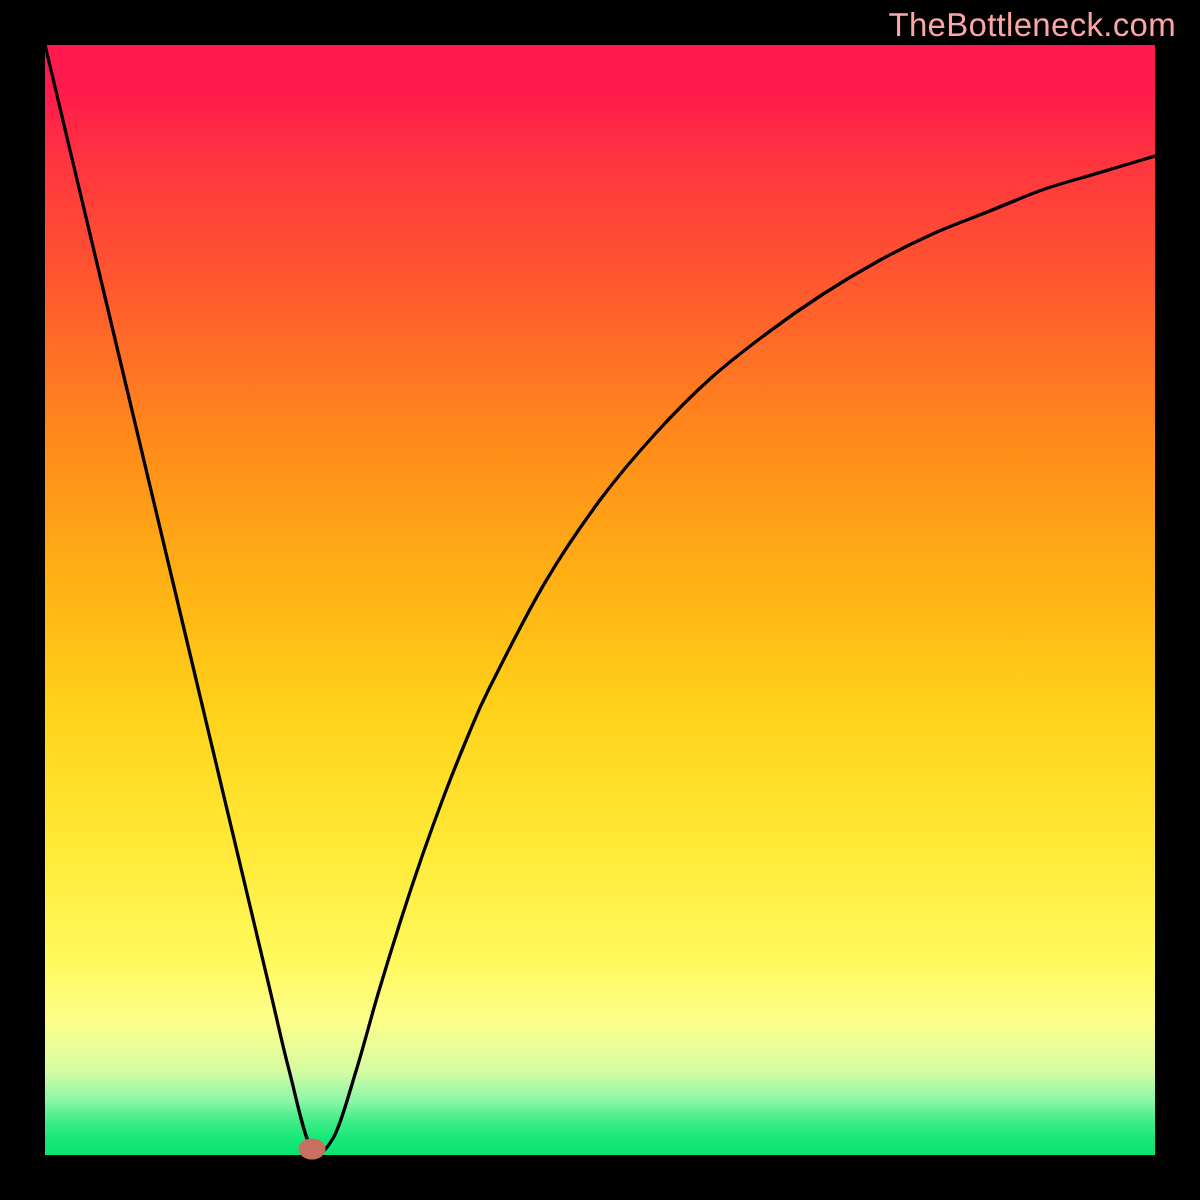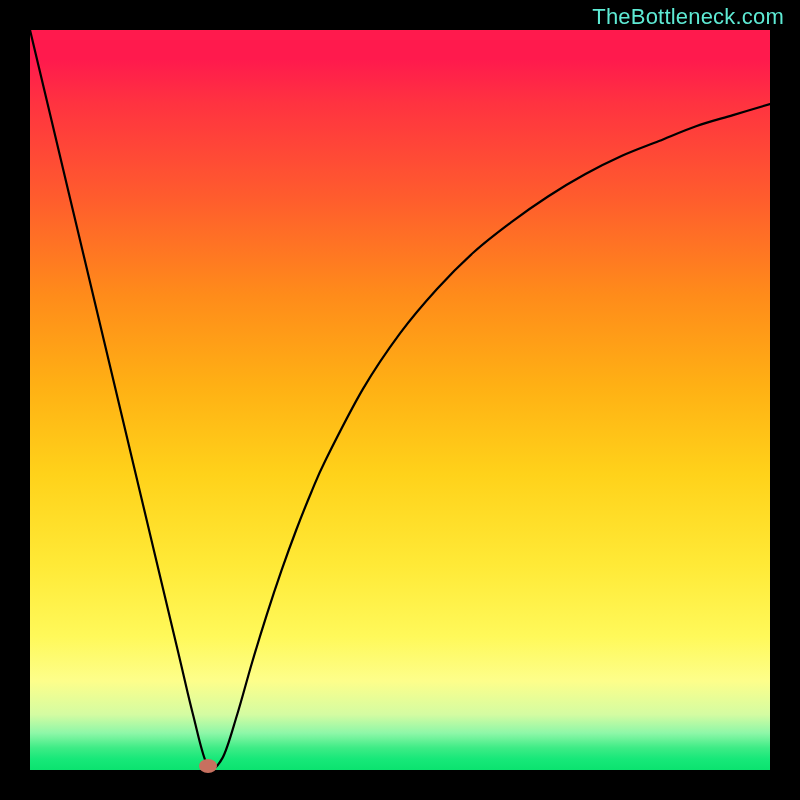--- a/index.html
+++ b/index.html
@@ -52,21 +52,21 @@
     width: 18px;
     height: 14px;
     border-radius: 50%;
     background: #c7705f;
     transform: translate(-50%, -50%);
   }
   .watermark {
     position: absolute;
     top: 4px;
     right: 16px;
-    color: #5eead4;
+    color: #fca5a5;
     font-size: 22px;
     font-weight: 500;
     letter-spacing: 0.2px;
   }
 </style>
 </head>
 <body>
 
 <div class="frame">
   <div class="plot-area">

